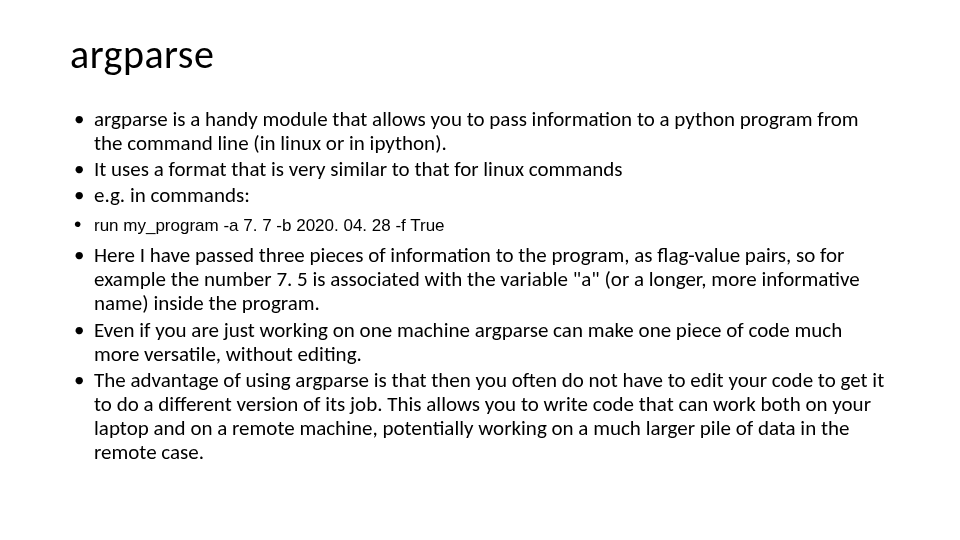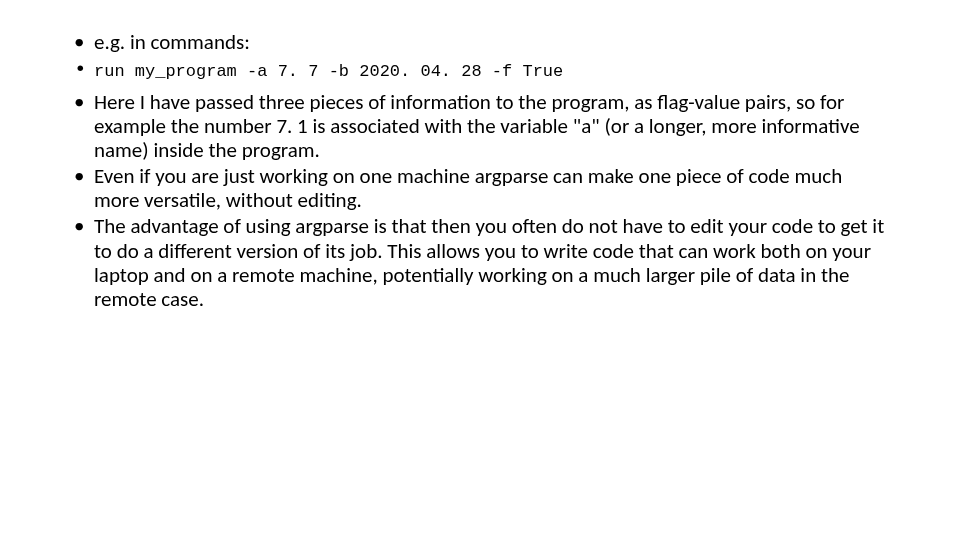--- a/index.html
+++ b/index.html
@@ -2,27 +2,30 @@
 <html><head>
 <meta charset="utf-8">
 <style>
   * { margin: 0; padding: 0; box-sizing: border-box; }
   html, body { width: 960px; height: 540px; background: #fff; font-family: Calibri, "Segoe UI", Arial, sans-serif; color: #000; }
   .slide { width: 960px; height: 540px; padding: 30px 70px 30px 70px; }
   .title { font-size: 40px; font-weight: 400; margin-bottom: 28px; letter-spacing: 0.5px; }
   ul.bullets { list-style: none; }
   ul.bullets > li { position: relative; padding-left: 24px; font-size: 21px; line-height: 1.15; margin-bottom: 2px; }
   ul.bullets > li::before { content: "•"; position: absolute; left: 4px; top: 0; font-size: 21px; }
-  ul.bullets > li.code-line { font-family: Liberation Mono, monospace; font-size: 17px; padding-top: 6px; padding-bottom: 6px; }
+  ul.bullets > li.code-line { font-family: Liberation Sans, sans-serif; font-size: 17px; padding-top: 6px; padding-bottom: 6px; }
   ul.bullets > li.code-line::before { font-size: 21px; top: 2px; }
 </style>
 </head>
 <body>
 
 <div class="slide">
+  <h1 class="title">argparse</h1>
   <ul class="bullets">
+    <li>argparse is a handy module that allows you to pass information to a python program from the command line (in linux or in ipython).</li>
+    <li>It uses a format that is very similar to that for linux commands</li>
     <li>e.g. in commands:</li>
     <li class="code-line">run my_program -a 7. 7 -b 2020. 04. 28 -f True</li>
-    <li>Here I have passed three pieces of information to the program, as flag-value pairs, so for example the number 7. 1 is associated with the variable "a" (or a longer, more informative name) inside the program.</li>
+    <li>Here I have passed three pieces of information to the program, as flag-value pairs, so for example the number 7. 5 is associated with the variable "a" (or a longer, more informative name) inside the program.</li>
     <li>Even if you are just working on one machine argparse can make one piece of code much more versatile, without editing.</li>
     <li>The advantage of using argparse is that then you often do not have to edit your code to get it to do a different version of its job.  This allows you to write code that can work both on your laptop and on a remote machine, potentially working on a much larger pile of data in the remote case.</li>
   </ul>
 </div>
 
 </body></html>

